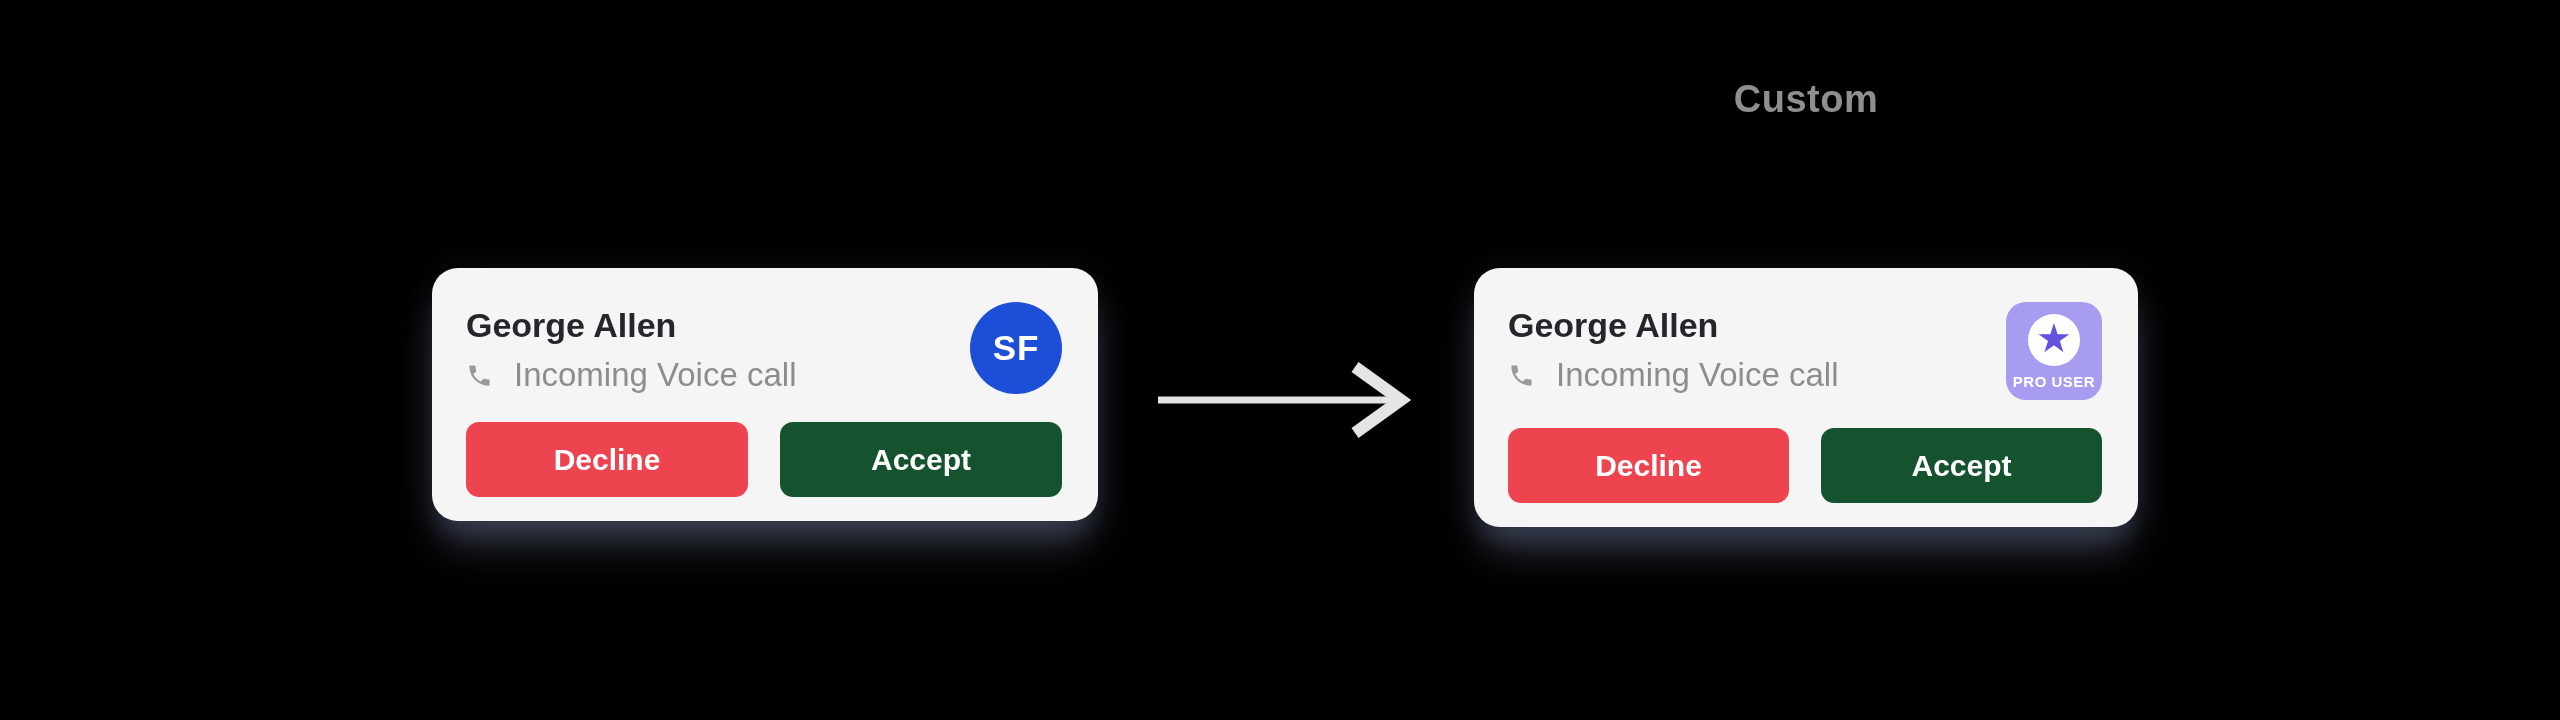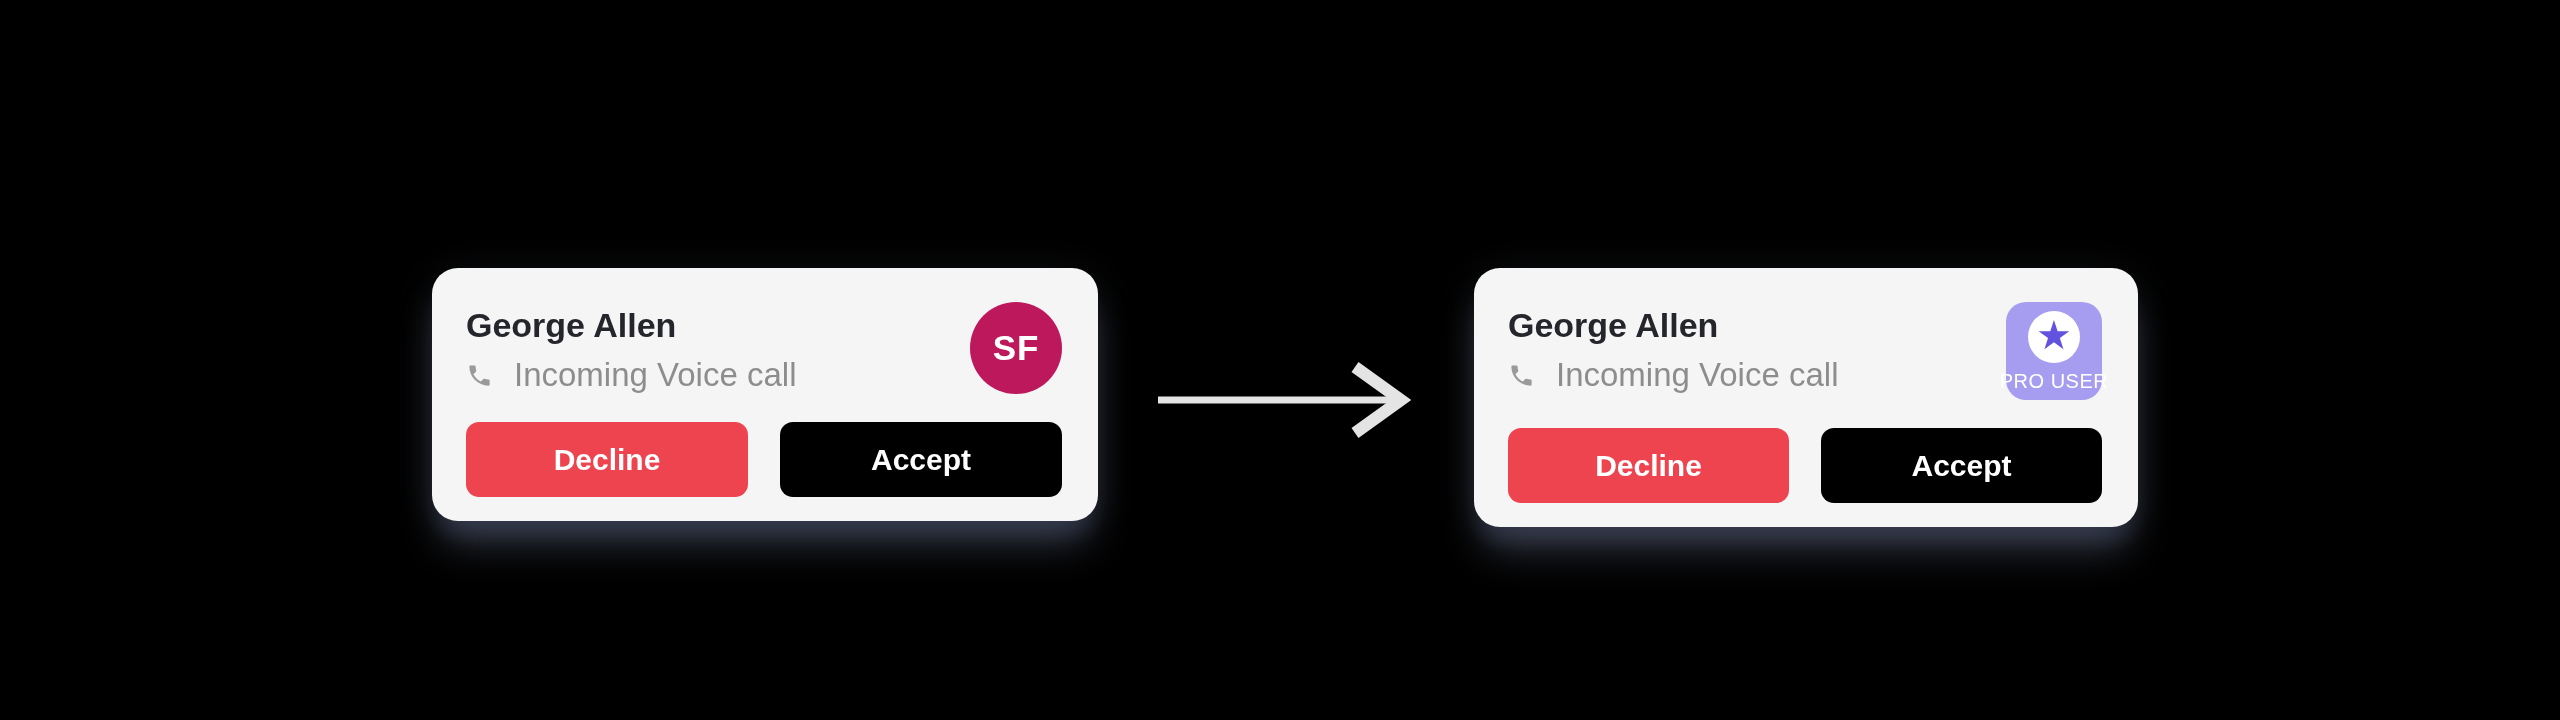--- a/index.html
+++ b/index.html
@@ -75,21 +75,21 @@
     width: 27px;
     height: 27px;
   }
   .phone-icon svg { width: 100%; height: 100%; }
 
   
   .avatar {
     width: 92px;
     height: 92px;
     border-radius: 50%;
-    background: #be185d;
+    background: #1d4ed8;
     color: #ffffff;
     font-size: 35px;
     font-weight: 700;
     letter-spacing: 1px;
     display: flex;
     align-items: center;
     justify-content: center;
   }
 
   
@@ -115,22 +115,22 @@
     justify-content: center;
   }
   .star {
     color: #6152e0;
     font-size: 40px;
     line-height: 1;
     transform: translateY(-2px);
   }
   .badge-label {
     margin-top: 7px;
-    font-size: 20px;
-    font-weight: 400;
+    font-size: 15px;
+    font-weight: 700;
     color: #ffffff;
     letter-spacing: 0.5px;
     white-space: nowrap;
   }
 
   
   .button-row {
     display: flex;
     gap: 32px;
     margin-top: 28px;
@@ -143,37 +143,38 @@
     color: #ffffff;
     font-family: "Liberation Sans", sans-serif;
     font-size: 30px;
     font-weight: 700;
     display: flex;
     align-items: center;
     justify-content: center;
     cursor: pointer;
   }
   .btn-decline { background: #ee4450; }
-  .btn-accept  { background: #000000; }
+  .btn-accept  { background: #14532d; }
 
   
   .arrow {
     position: absolute;
     left: 1152px;
     top: 352px;
     width: 260px;
     height: 96px;
   }
 </style>
 </head>
 <body>
 
 <div class="stage">
 
 
+  <div class="section-title title-custom">Custom</div>
 
   <div class="call-card card-default">
     <div class="card-top">
       <div class="caller-info">
         <div class="caller-name">George Allen</div>
         <div class="call-type">
           <span class="phone-icon">
             <svg viewBox="0 0 24 24" fill="#9a9a9a" xmlns="http://www.w3.org/2000/svg">
               <path d="M6.62 10.79c1.44 2.83 3.76 5.14 6.59 6.59l2.2-2.2c.27-.27.67-.36 1.02-.24 1.12.37 2.33.57 3.57.57.55 0 1 .45 1 1V20c0 .55-.45 1-1 1-9.39 0-17-7.61-17-17 0-.55.45-1 1-1h3.5c.55 0 1 .45 1 1 0 1.25.2 2.45.57 3.57.11.35.03.74-.25 1.02l-2.2 2.2z"></path>
             </svg>

